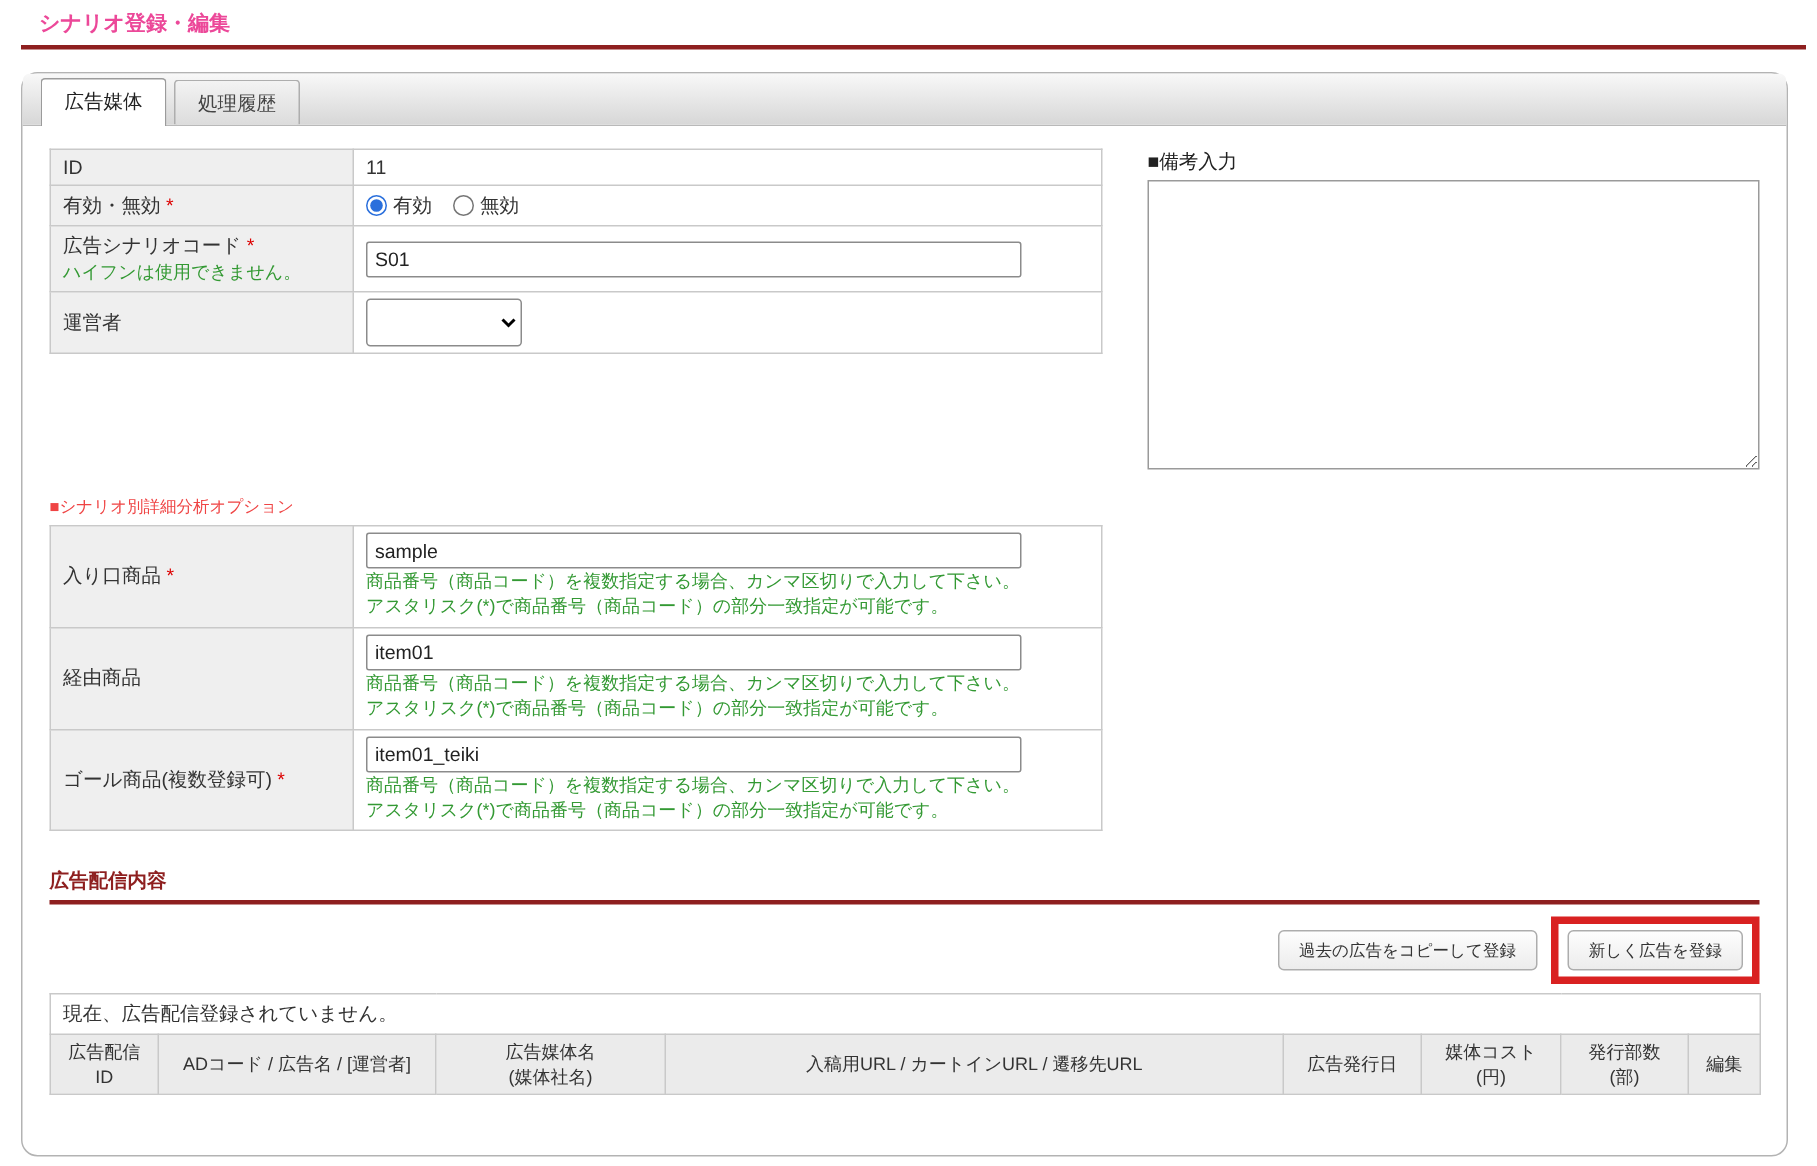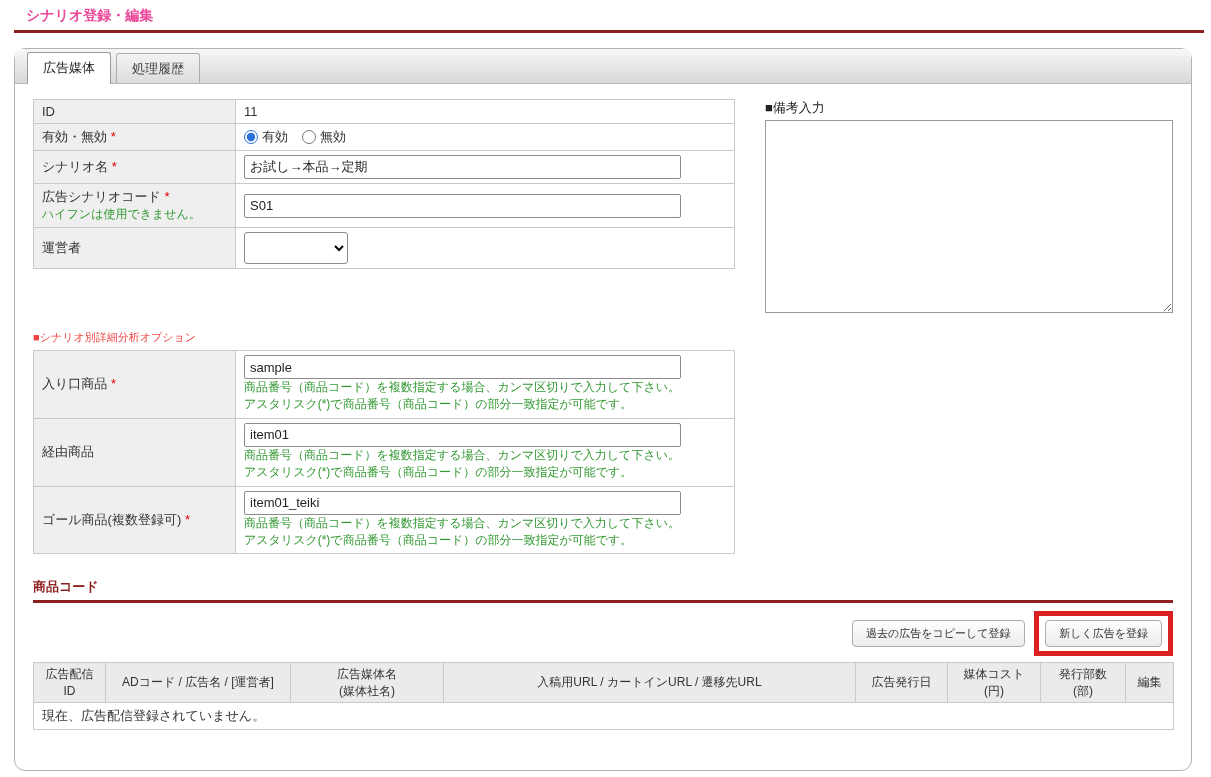--- a/index.html
+++ b/index.html
@@ -115,29 +115,20 @@
               </label>
               <label class="radio-opt">
                 <input type="radio" name="enabled" style="">
                 <span>無効</span>
               </label>
             </div>
           </td>
         </tr>
         <tr>
           <td class="lbl">
-            <span>シナリオ名</span>
-            <span class="req">*</span>
-          </td>
-          <td>
-            <input type="text" value="お試し→本品→定期" style="">
-          </td>
-        </tr>
-        <tr>
-          <td class="lbl">
             <span>広告シナリオコード</span>
             <span class="req">*</span>
             <div class="note-green">ハイフンは使用できません。</div>
           </td>
           <td>
             <input type="text" value="S01" style="">
           </td>
         </tr>
         <tr>
           <td class="lbl">運営者</td>
@@ -191,21 +182,21 @@
           <input type="text" value="item01_teiki" style="">
           <div class="note-green">
             <div>商品番号（商品コード）を複数指定する場合、カンマ区切りで入力して下さい。</div>
             <div>アスタリスク(*)で商品番号（商品コード）の部分一致指定が可能です。</div>
           </div>
         </td>
       </tr>
     </tbody>
       </table>
 
-    <div class="ad-heading">商品コード</div>
+    <div class="ad-heading">広告配信内容</div>
     <div class="ad-rule"></div>
 
     <div class="ad-buttons">
       <button class="btn">過去の広告をコピーして登録</button>
       <span class="annotation-box">
         <button class="btn">新しく広告を登録</button>
       </span>
     </div>
 
     <table class="ad-table">
@@ -214,34 +205,34 @@
           <col style="width:185px">
           <col style="width:153px">
           <col style="width:412px">
         <col style="width:92px">
           <col style="width:93px">
           <col style="width:85px">
           <col style="width:48px">
       </colgroup>
       <tbody>
           <tr>
+        <td colspan="8">現在、広告配信登録されていません。</td>
+      </tr>
+      <tr>
         <th>広告配信
 ID</th>
         <th>ADコード / 広告名 / [運営者]</th>
         <th>広告媒体名
 (媒体社名)</th>
         <th>入稿用URL / カートインURL / 遷移先URL</th>
         <th>広告発行日</th>
         <th>媒体コスト
 (円)</th>
         <th>発行部数
 (部)</th>
         <th>編集</th>
       </tr>
-      <tr>
-        <td colspan="8">現在、広告配信登録されていません。</td>
-      </tr>
     </tbody>
       </table>
 
     <div class="panel-bottom-space"></div>
   </div>
 </div>
 
 </body></html>

